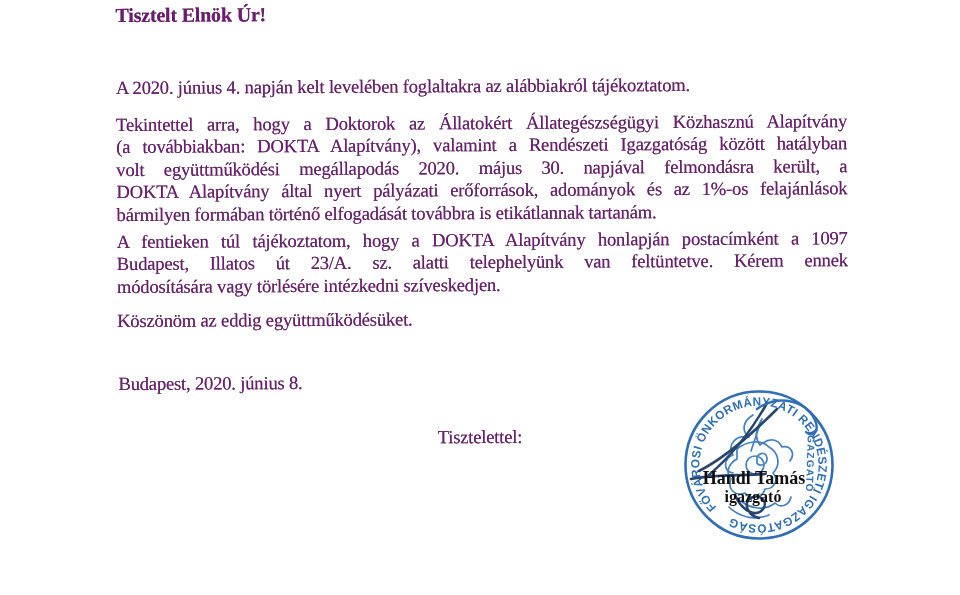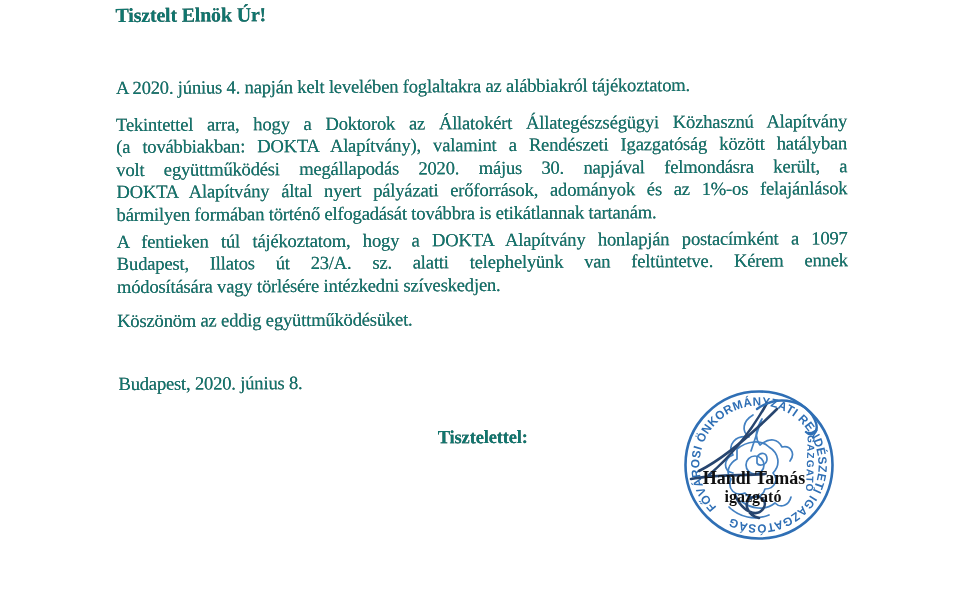--- a/index.html
+++ b/index.html
@@ -3,21 +3,21 @@
 <meta charset="utf-8">
 <title>Scanned letter</title>
 <style>
   html,body{margin:0;padding:0;background:#ffffff;}
   .page{
     position:relative;
     width:948px;height:595px;
     background:#ffffff;
     overflow:hidden;
     font-family:"Liberation Serif", serif;
-    color:#0f766e;
+    color:#701a75;
   }
   .tilt{
     position:absolute;left:0;top:0;width:960px;height:595px;
     transform:rotate(-0.3deg);
     transform-origin:120px 300px;
   }
   .txt{
     position:absolute;
     font-size:18.6px;
     line-height:22.4px;
@@ -30,21 +30,21 @@
     font-size:20px;
     font-weight:bold;
     letter-spacing:-0.2px;
   }
   .para{width:731px;}
   .p1{left:117px;top:77px;}
   .p2{left:117px;top:114px;}
   .p3{left:117px;top:231px;}
   .p4{left:117px;top:310px;}
   .dateline{left:118px;top:373px;}
-  .closing{left:437px;top:428px;font-weight:bold;}
+  .closing{left:437px;top:428px;}
   .line{text-align:left;}
   .stretch{text-align-last:justify;}
   .stamp{
     position:absolute;
     left:659px;top:365px;
     width:200px;height:200px;
   }
   .ring-text{
     font-family:"Liberation Sans", sans-serif;
     font-weight:700;

